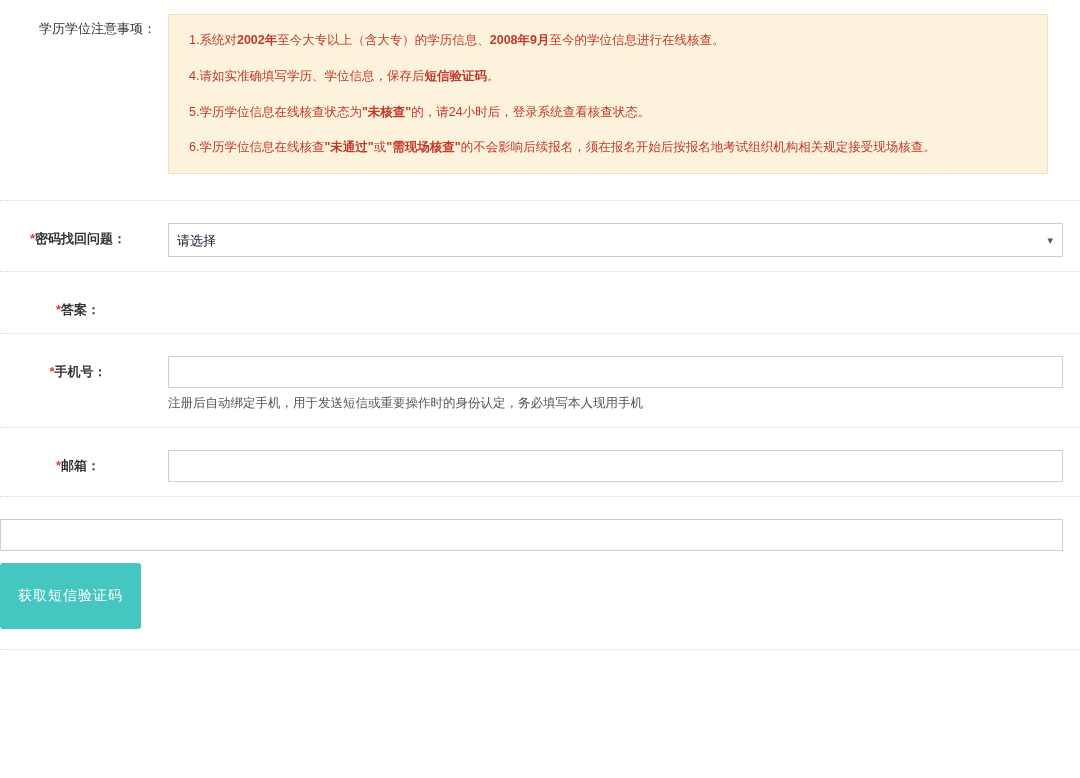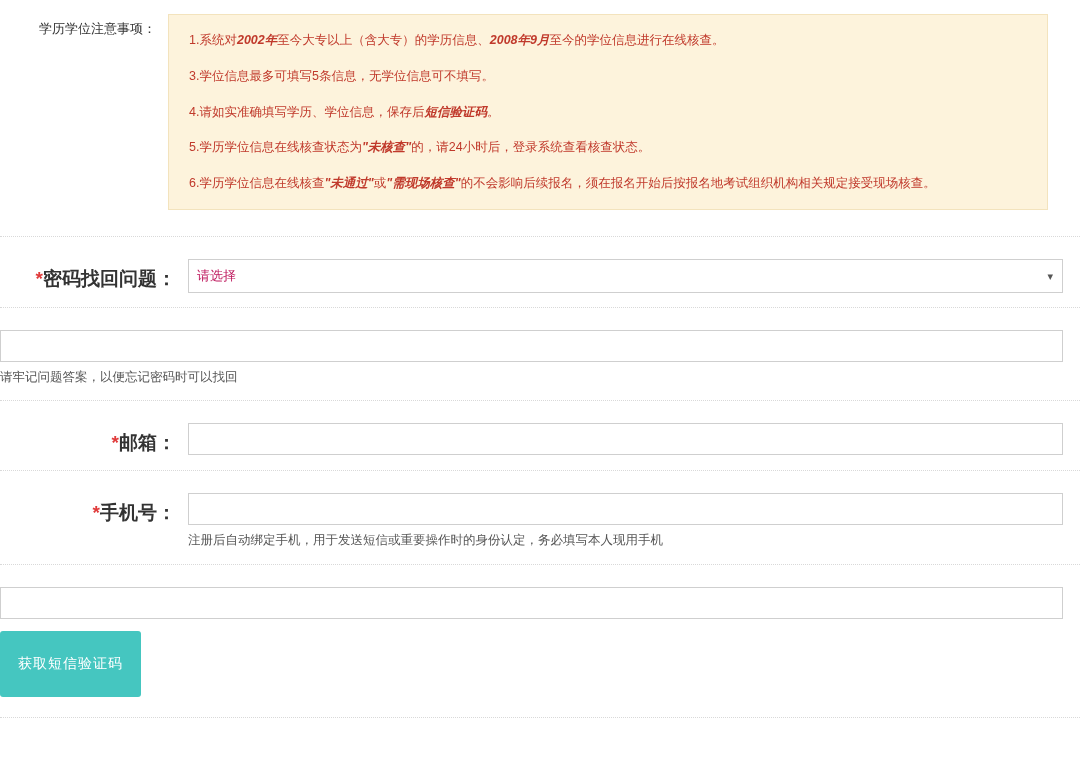--- a/index.html
+++ b/index.html
@@ -49,50 +49,48 @@
     color: #c0392b;
     font-size: 12.5px;
     line-height: 1.5;
     margin-bottom: 17px;
   }
   .notice-item:last-child {
     margin-bottom: 2px;
   }
   .notice-item b {
     font-weight: bold;
-    font-style: italic;
   }
 
   
   .form-area {
     margin-top: 26px;
   }
   .form-row {
     border-top: 1px dotted #d9d9d9;
     display: flex;
     align-items: flex-start;
     padding: 22px 0 14px 0;
     min-height: 44px;
     box-sizing: border-box;
   }
   .form-row.first {
     border-top: 1px dotted #d9d9d9;
   }
   .row-label {
     width: 168px;
     flex: 0 0 168px;
-    text-align: right;
+    text-align: center;
     padding-right: 12px;
     padding-top: 7px;
-    font-size: 19px;
+    font-size: 13px;
     color: #333;
     white-space: nowrap;
     box-sizing: border-box;
     font-weight: bold;
-    margin-left: 20px;
   }
   .req {
     color: #e03a3a;
     font-weight: bold;
   }
   .row-field {
     flex: 1 1 auto;
     padding-right: 17px;
   }
   .txt-input {
@@ -107,21 +105,21 @@
     outline: none;
     border-radius: 0;
   }
   select.sel-input {
     width: 100%;
     height: 34px;
     border: 1px solid #cfcfcf;
     background: #ffffff;
     box-sizing: border-box;
     font-size: 13px;
-    color: #be185d;
+    color: #0f172a;
     padding: 4px 8px;
     outline: none;
     border-radius: 0;
     -webkit-appearance: none;
     appearance: none;
   }
   .select-wrap {
     position: relative;
   }
   .select-caret {
@@ -160,21 +158,20 @@
 </style>
 </head>
 <body>
 
 <div class="page">
 
   <div class="notice-row">
     <div class="notice-label">学历学位注意事项：</div>
     <div class="notice-box">
       <div class="notice-item">1.系统对<b>2002年</b>至今大专以上（含大专）的学历信息、<b>2008年9月</b>至今的学位信息进行在线核查。</div>
-      <div class="notice-item">3.学位信息最多可填写5条信息，无学位信息可不填写。</div>
       <div class="notice-item">4.请如实准确填写学历、学位信息，保存后<b>短信验证码</b>。</div>
       <div class="notice-item">5.学历学位信息在线核查状态为<b>"未核查"</b>的，请24小时后，登录系统查看核查状态。</div>
       <div class="notice-item">6.学历学位信息在线核查<b>"未通过"</b>或<b>"需现场核查"</b>的不会影响后续报名，须在报名开始后按报名地考试组织机构相关规定接受现场核查。</div>
     </div>
   </div>
 
   <div class="form-area">
 
     <div class="form-row first">
       <div class="row-label">
@@ -184,46 +181,45 @@
         <div class="select-wrap">
           <select class="sel-input">
             <option>请选择</option>
           </select>
           <span class="select-caret">▾</span>
         </div>
       </div>
     </div>
 
     <div class="form-row">
-      <div class="row-field">
-        <input type="text" class="txt-input" placeholder="" style="">
-        <div class="hint">请牢记问题答案，以便忘记密码时可以找回</div>
-      </div>
-    </div>
-
-    <div class="form-row">
-      <div class="row-label">
-        <span class="req">*</span><span>邮箱：</span>
-      </div>
-      <div class="row-field">
-        <input type="text" class="txt-input" placeholder="" style="">
+      <div class="row-label">
+        <span class="req">*</span><span>答案：</span>
       </div>
     </div>
 
     <div class="form-row">
       <div class="row-label">
         <span class="req">*</span><span>手机号：</span>
       </div>
       <div class="row-field">
         <input type="text" class="txt-input" placeholder="" style="">
         <div class="hint">注册后自动绑定手机，用于发送短信或重要操作时的身份认定，务必填写本人现用手机</div>
       </div>
     </div>
 
     <div class="form-row">
+      <div class="row-label">
+        <span class="req">*</span><span>邮箱：</span>
+      </div>
+      <div class="row-field">
+        <input type="text" class="txt-input" placeholder="" style="">
+      </div>
+    </div>
+
+    <div class="form-row">
       <div class="row-field">
         <input type="text" class="txt-input" placeholder="" style="">
         <button class="btn-sms">获取短信验证码</button>
       </div>
     </div>
 
     <div class="bottom-rule"></div>
   </div>
 
 </div>

